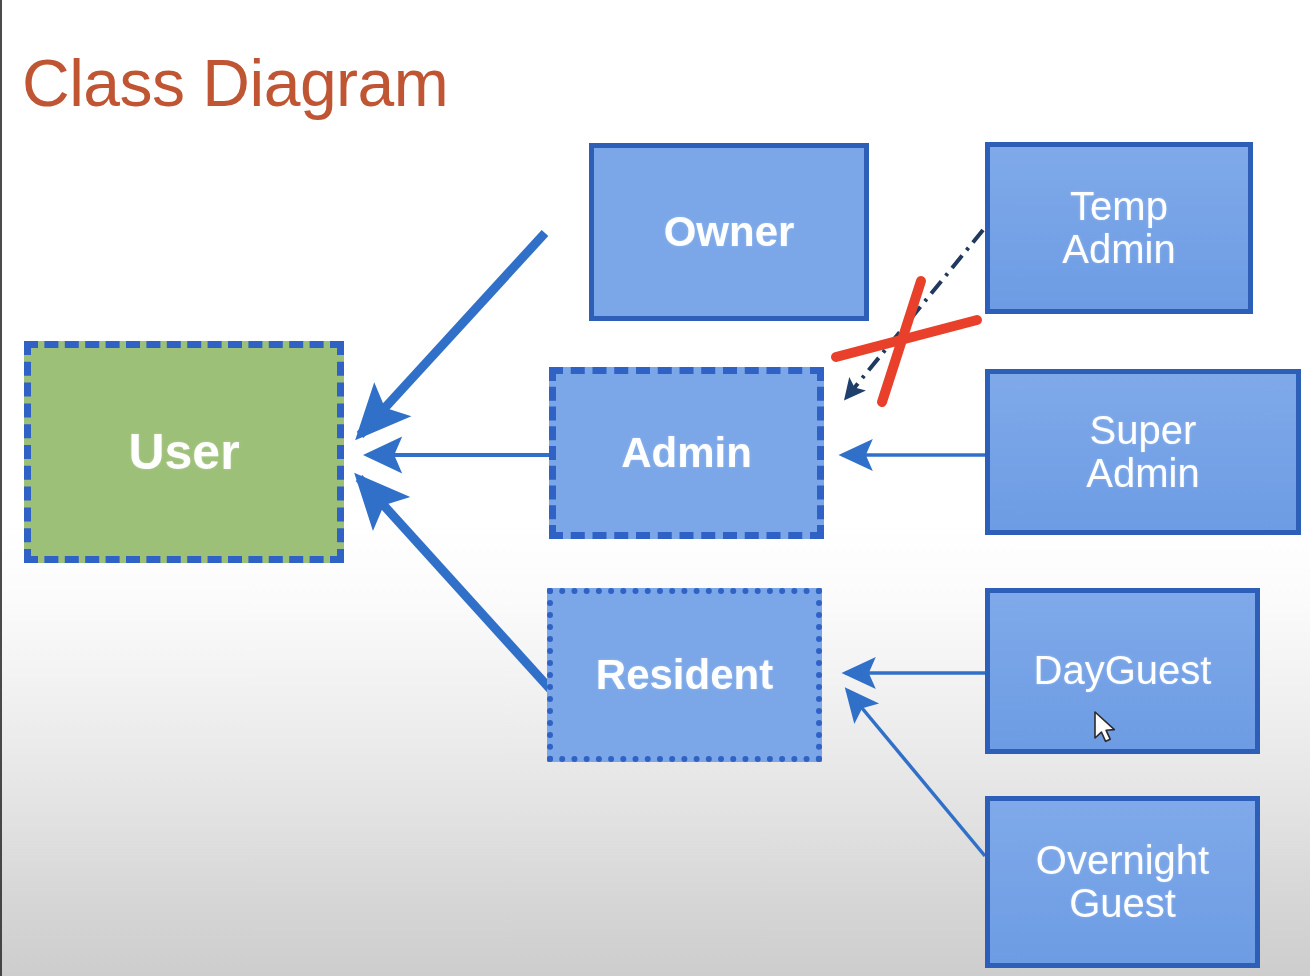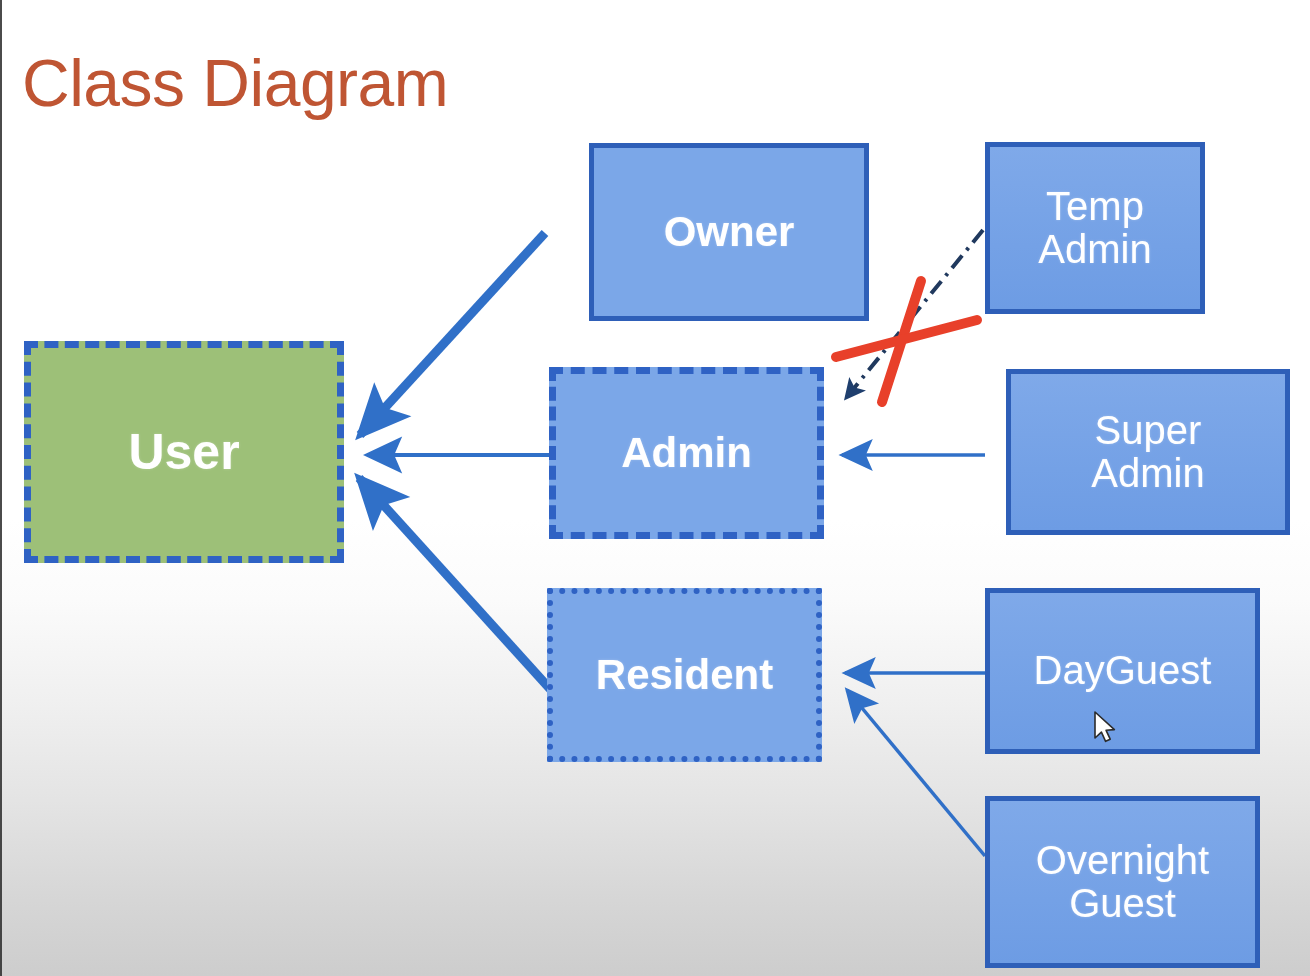--- a/index.html
+++ b/index.html
@@ -140,26 +140,26 @@
   </div>
 
   <div class="node mid dashed" style="left:549px; top:367px; width:275px; height:172px;">
     <span class="lbl">Admin</span>
   </div>
 
   <div class="node mid dotted" style="left:547px; top:588px; width:275px; height:174px;">
     <span class="lbl">Resident</span>
   </div>
 
-  <div class="node leaf" style="left:985px; top:142px; width:220px; height:172px;">
+  <div class="node leaf" style="left:985px; top:142px; width:268px; height:172px;">
     <span class="lbl">Temp
 Admin</span>
   </div>
 
-  <div class="node leaf" style="left:1006px; top:369px; width:284px; height:166px;">
+  <div class="node leaf" style="left:985px; top:369px; width:316px; height:166px;">
     <span class="lbl">Super
 Admin</span>
   </div>
 
   <div class="node leaf" style="left:985px; top:588px; width:275px; height:166px;">
     <span class="lbl">DayGuest</span>
   </div>
 
   <div class="node leaf" style="left:985px; top:796px; width:275px; height:172px;">
     <span class="lbl">Overnight

